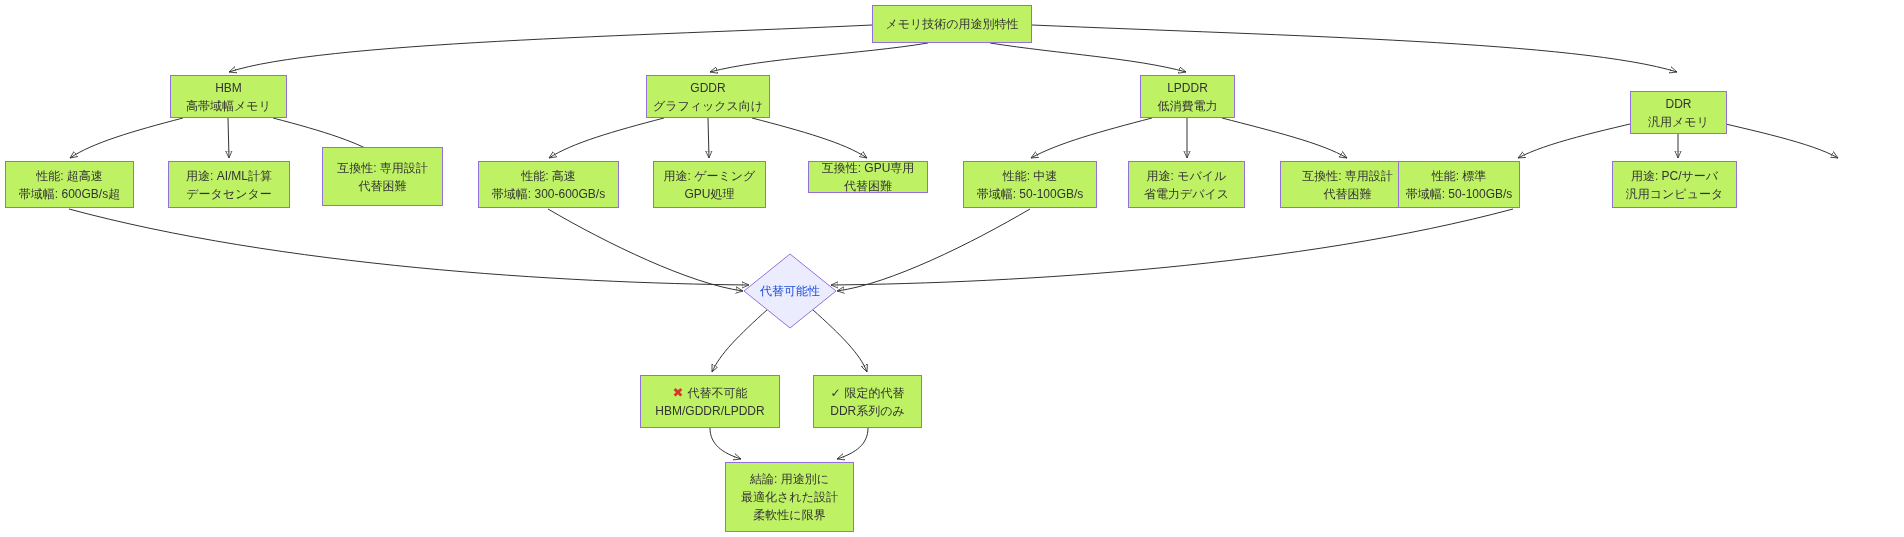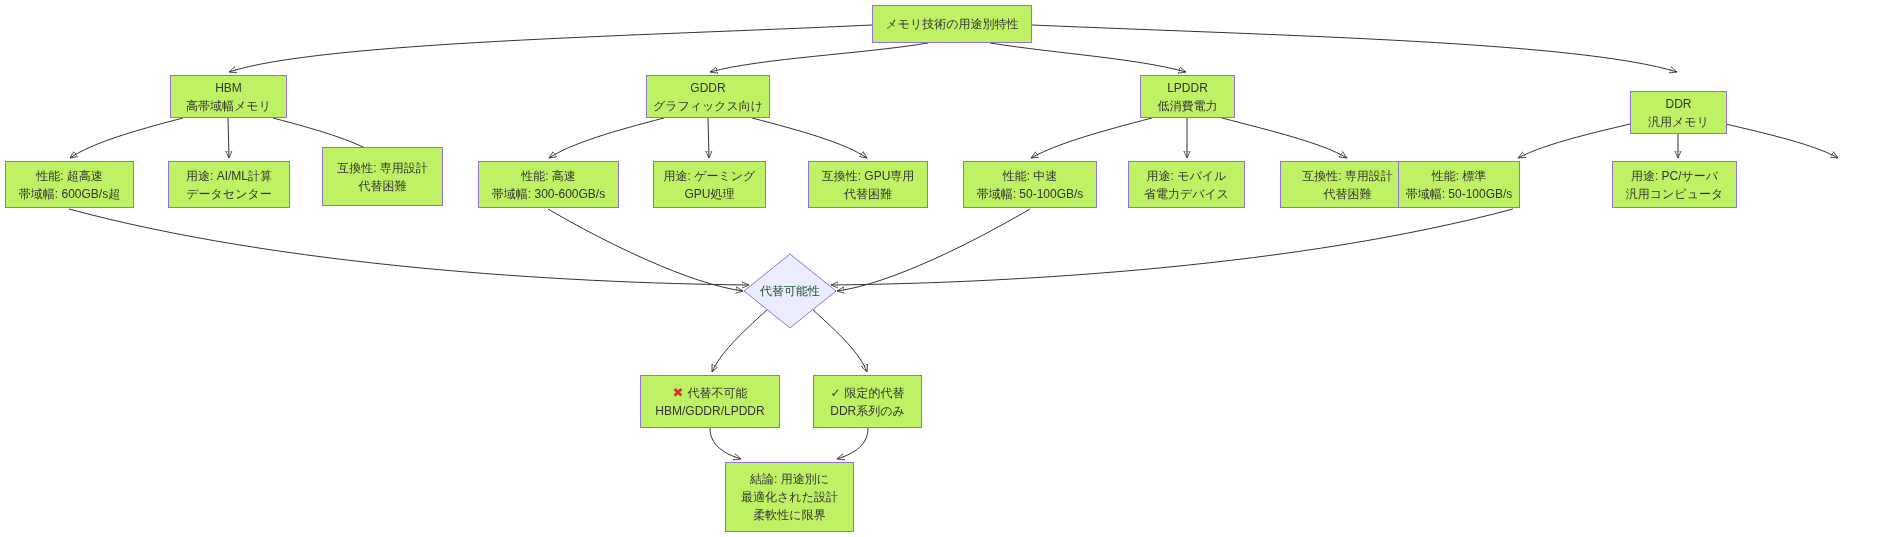--- a/index.html
+++ b/index.html
@@ -15,21 +15,21 @@
     display:flex;flex-direction:column;align-items:center;justify-content:center;
     text-align:center;font-size:12px;line-height:1.5;white-space:nowrap;
   }
   .nl{display:block;}
   .icon-x{color:#d9342b;font-weight:bold;margin-right:4px;font-size:13px;}
   .icon-check{margin-right:4px;}
   .diamond-wrap{position:absolute;z-index:2;}
   .diamond-wrap polygon{fill:#ECECFF;stroke:#9370DB;stroke-width:1;}
   .diamond-label{
     position:absolute;left:0;top:0;right:0;bottom:0;
-    display:flex;align-items:center;justify-content:center;font-size:12px;color:#14532d;
+    display:flex;align-items:center;justify-content:center;font-size:12px;color:#1d4ed8;
   }
 </style>
 </head>
 <body>
 
 <div id="canvas">
 
   <svg id="edges" width="1904" height="537" viewBox="0 0 1904 537">
     <defs>
       <marker id="arrowhead" viewBox="0 0 10 10" refX="9" refY="5" markerWidth="8" markerHeight="8" orient="auto">
@@ -104,21 +104,21 @@
   </div>
 
   <div class="node" style="left:478px;top:161px;width:141px;height:47px">
     <div class="nl">性能: 高速</div>
     <div class="nl">帯域幅: 300-600GB/s</div>
   </div>
   <div class="node" style="left:653px;top:161px;width:113px;height:47px">
     <div class="nl">用途: ゲーミング</div>
     <div class="nl">GPU処理</div>
   </div>
-  <div class="node" style="left:808px;top:161px;width:120px;height:47px">
+  <div class="node" style="left:808px;top:161px;width:120px;height:32px">
     <div class="nl">互換性: GPU専用</div>
     <div class="nl">代替困難</div>
   </div>
 
   <div class="node" style="left:963px;top:161px;width:134px;height:47px">
     <div class="nl">性能: 中速</div>
     <div class="nl">帯域幅: 50-100GB/s</div>
   </div>
   <div class="node" style="left:1128px;top:161px;width:117px;height:47px">
     <div class="nl">用途: モバイル</div>

